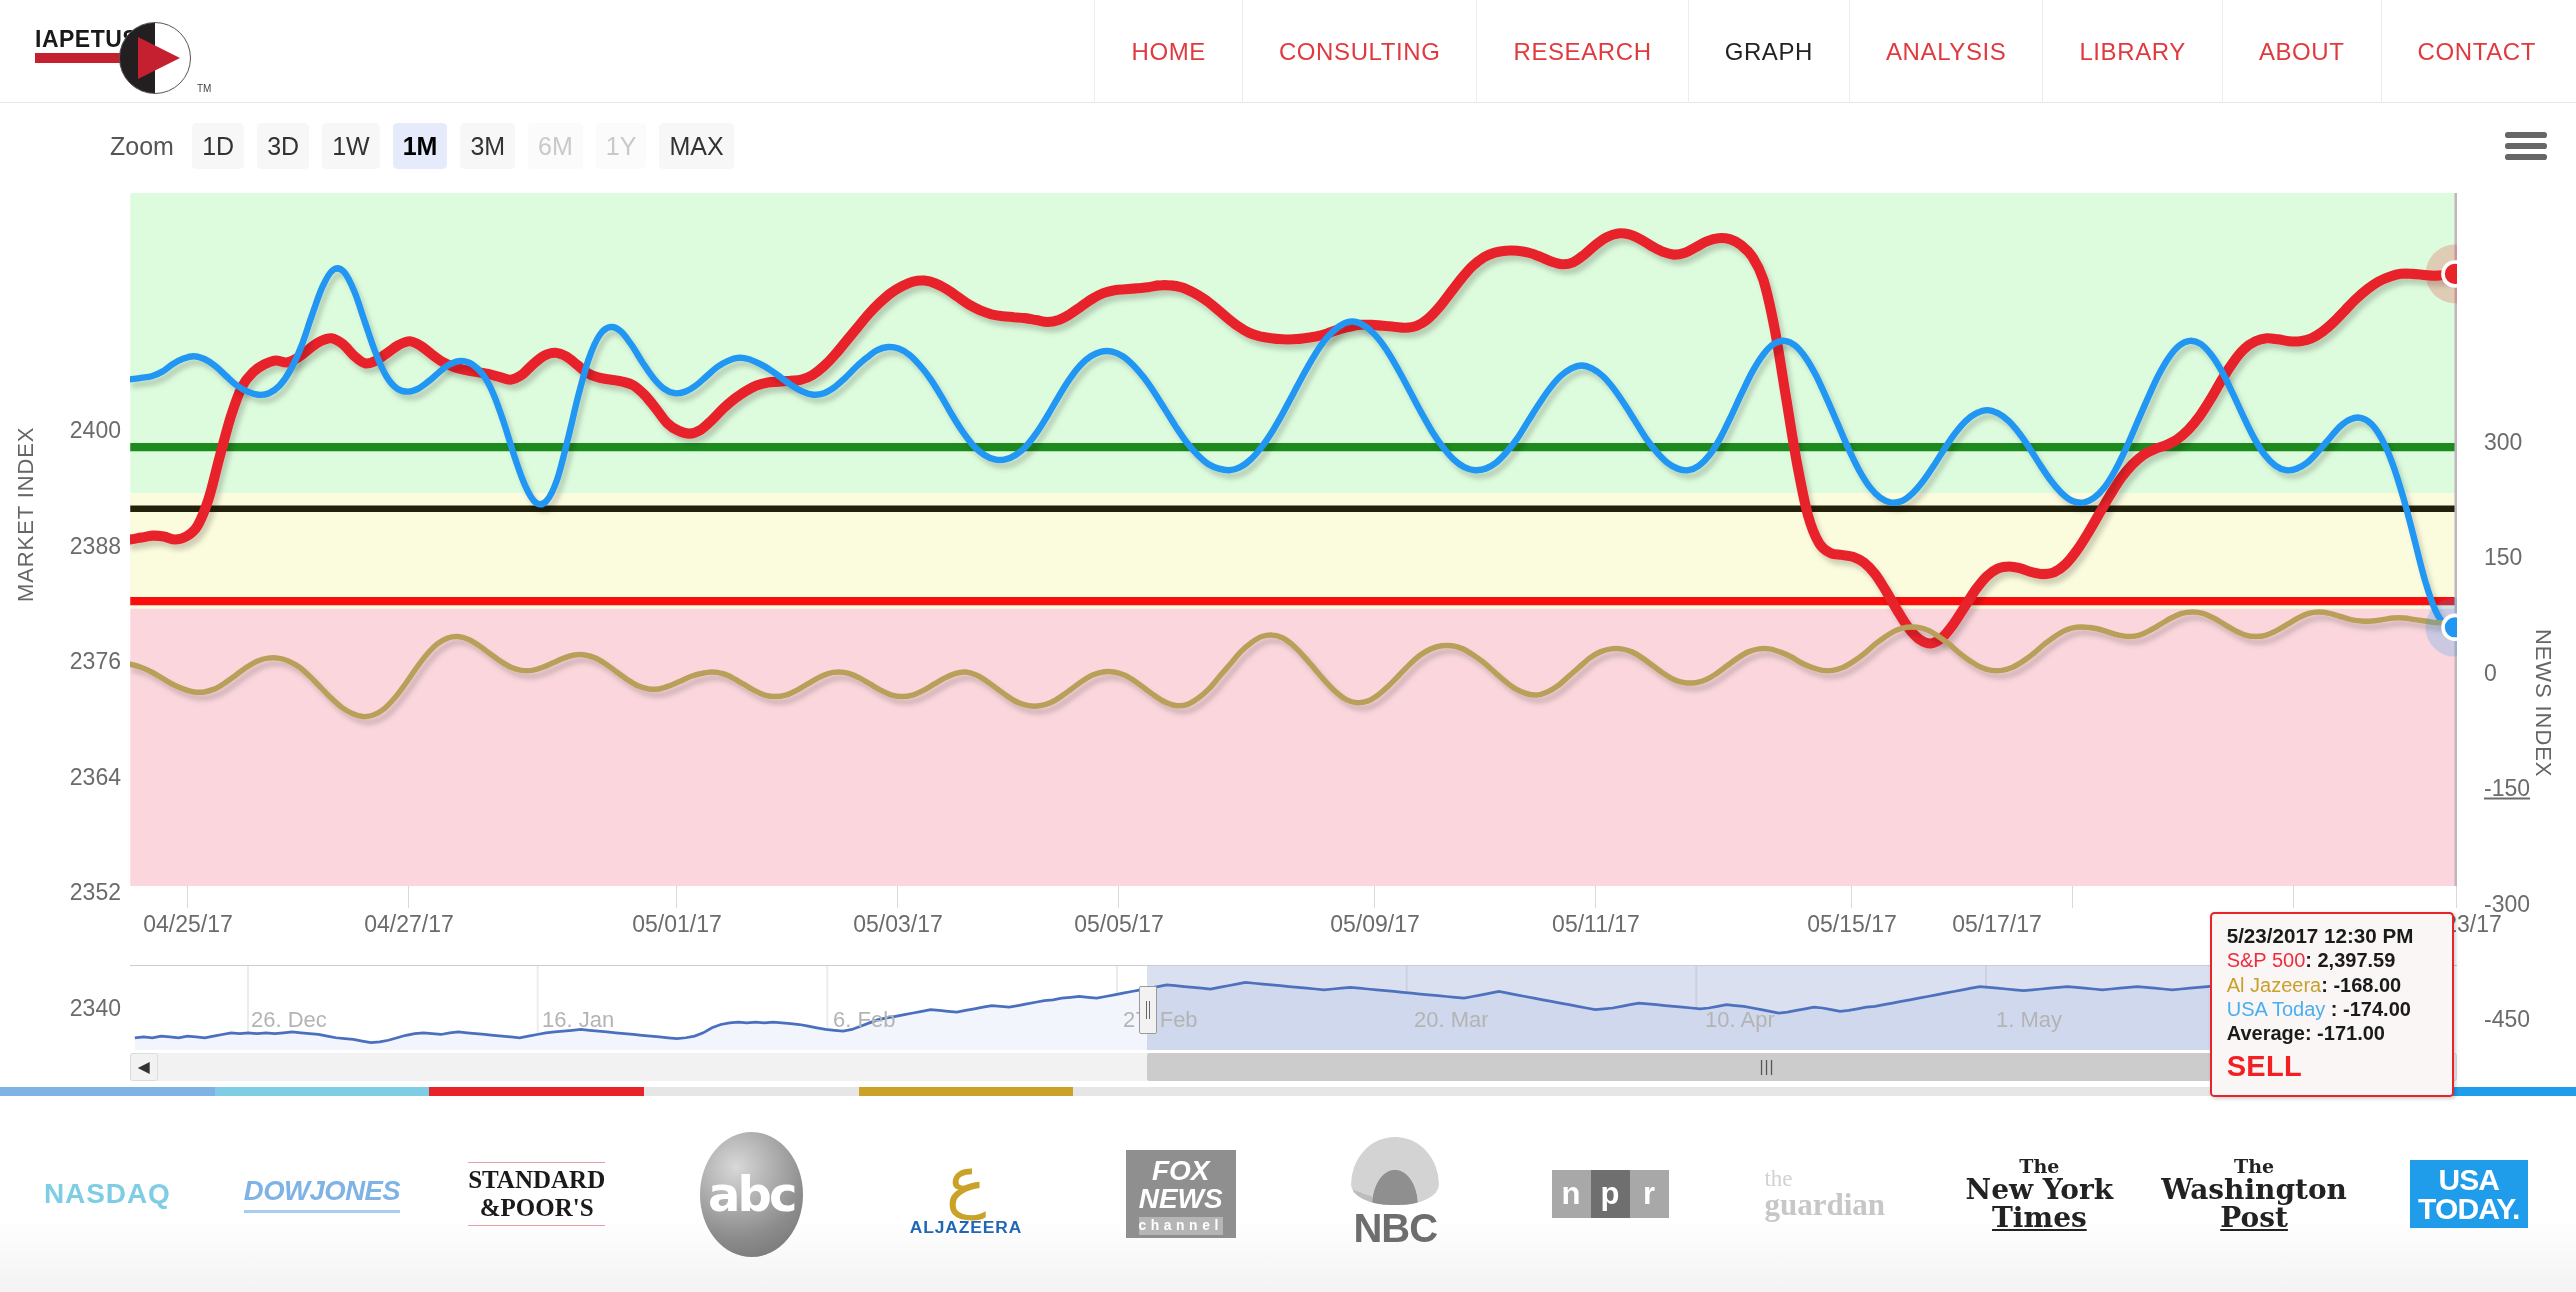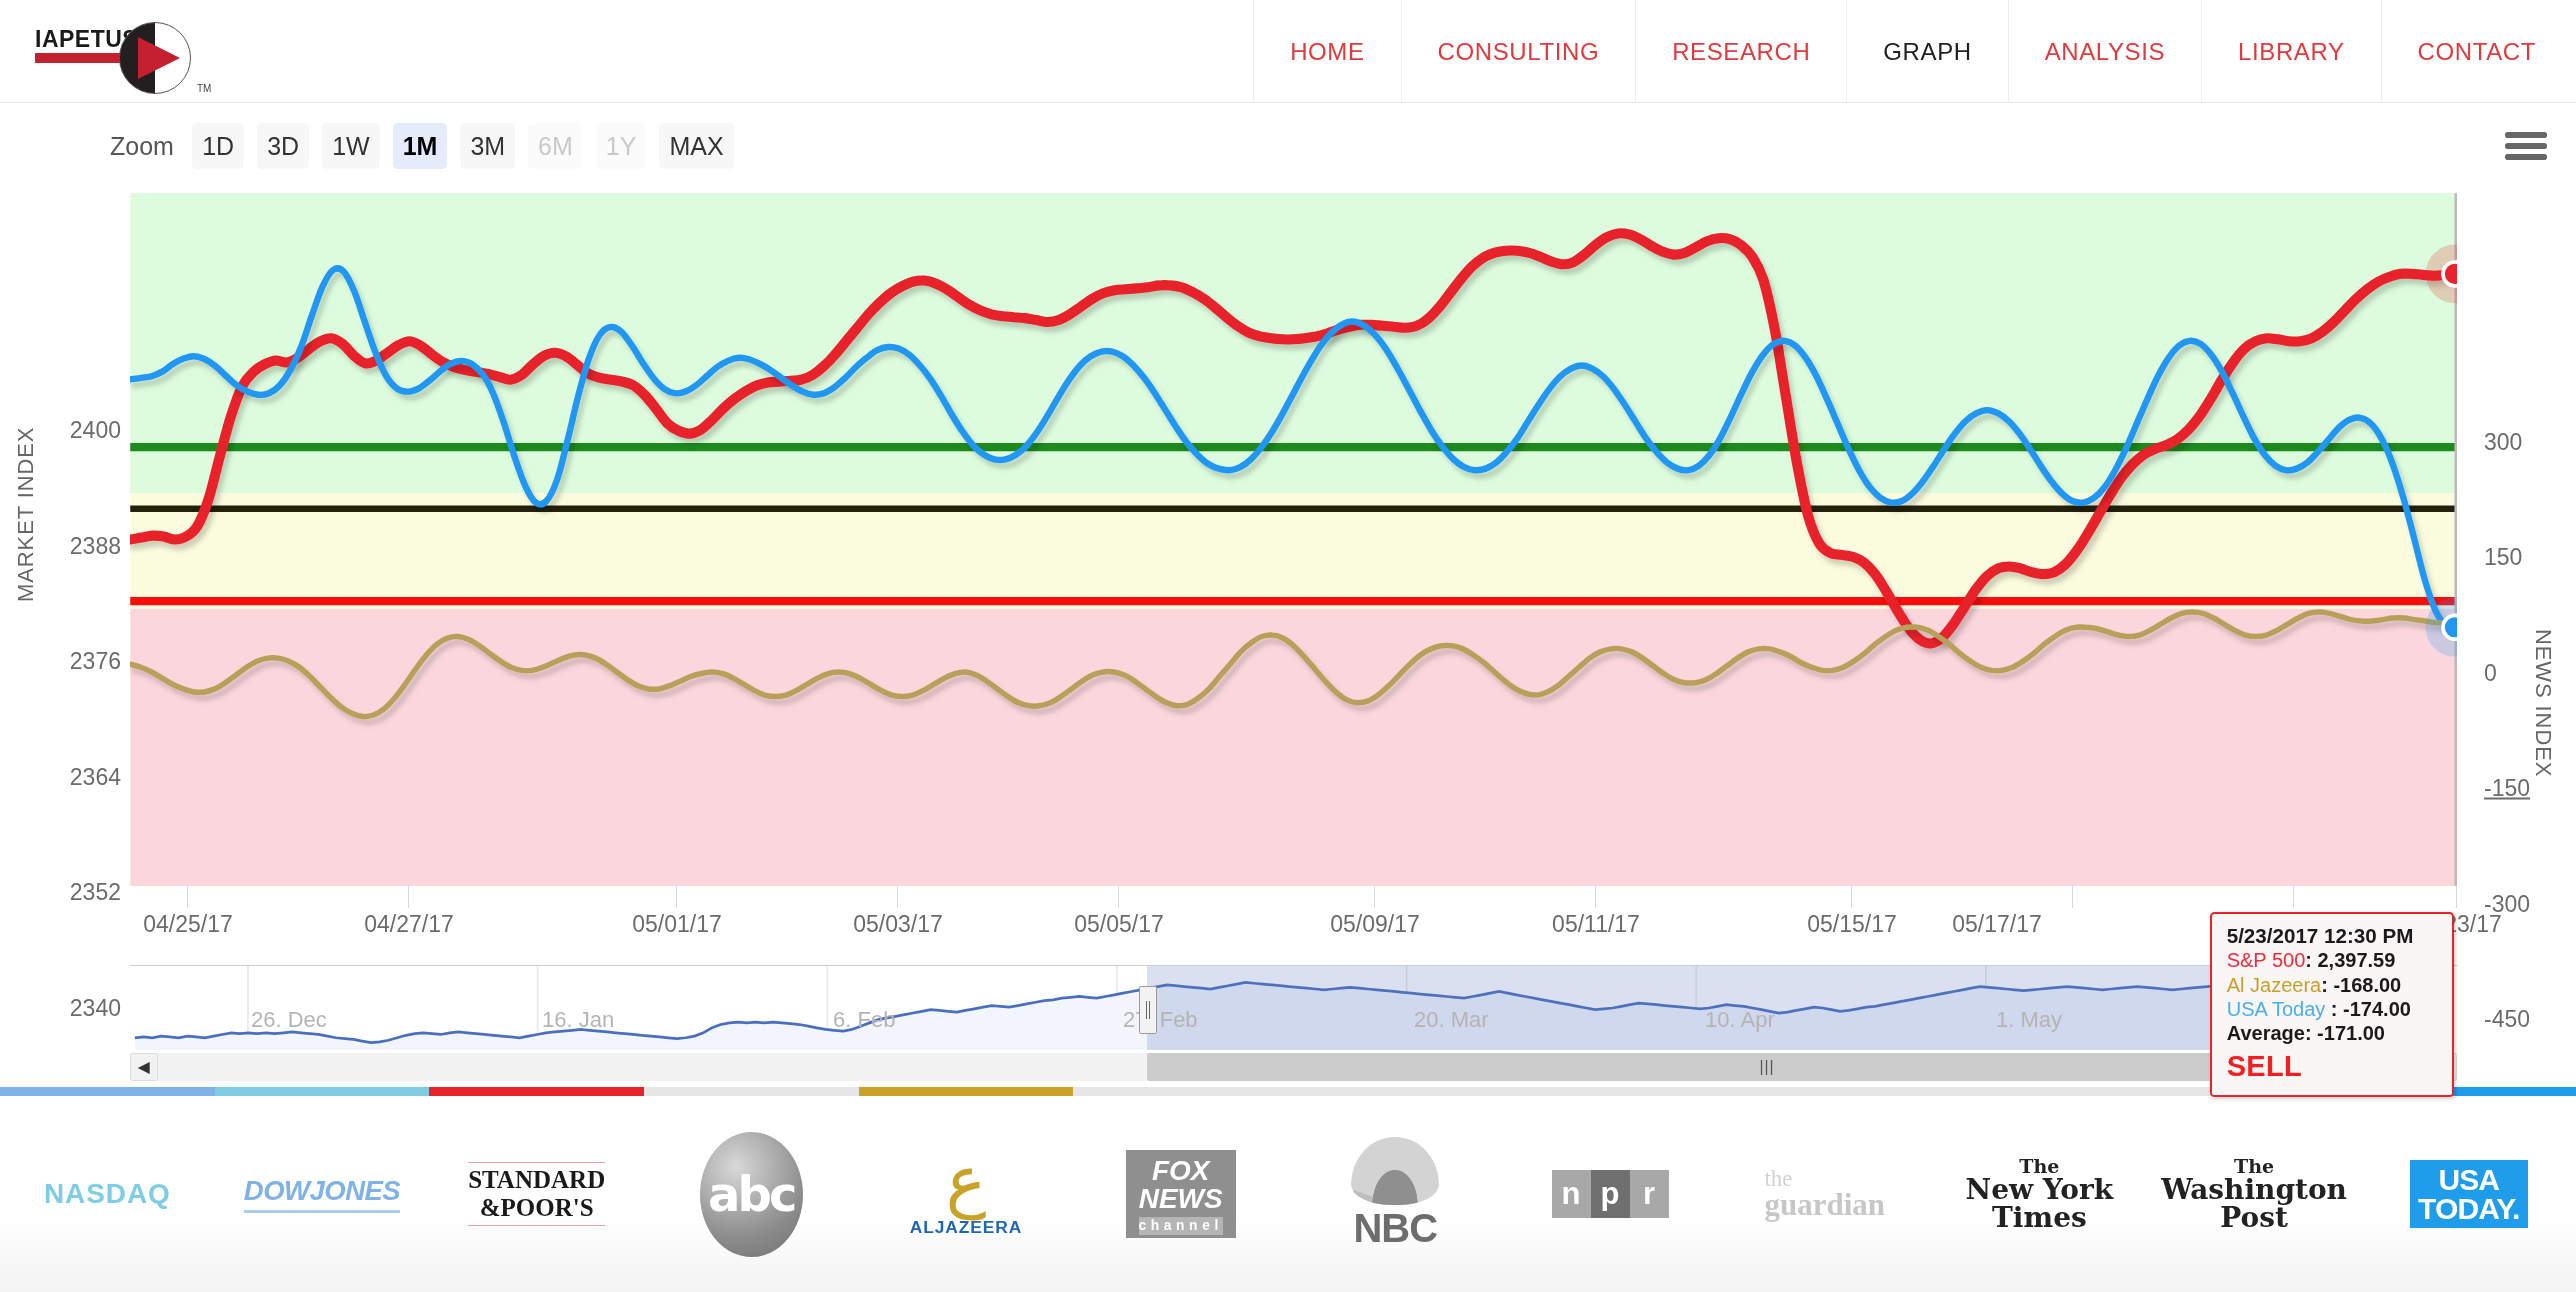--- a/index.html
+++ b/index.html
@@ -244,21 +244,21 @@
     color:#c7c7c7;font-size:31px;line-height:.96;font-weight:bold;
     font-family:"Liberation Serif",serif;
   }
   .b-grd .the{display:block;font-size:23px;color:#d2d2d2;font-weight:normal;}
   .b-nyt,.b-wp{
     text-align:center;color:#222222;line-height:1.0;
     font-family:"DejaVu Serif","Liberation Serif",serif;font-weight:bold;
   }
   .b-nyt .l1,.b-wp .l1{font-size:19px;display:block;}
   .b-nyt .l2,.b-wp .l2{font-size:28px;display:block;}
-  .b-nyt .l3,.b-wp .l3{font-size:28px;display:block;}
+  .b-nyt .l3,.b-wp .l3{font-size:28px;display:block;text-decoration:underline;}
   .b-usa{
     background:#1f9cea;color:#ffffff;font-weight:bold;font-size:30px;
     line-height:.98;text-align:center;padding:4.6px 8.3px;letter-spacing:-0.9px;
     font-family:"Liberation Sans",sans-serif;
   }
 </style>
 </head>
 <body>
 
 <div id="header">
@@ -271,20 +271,21 @@
     <div class="logo-tm">TM</div>
   </div>
 
   <div id="nav">
       <div class="nav-item">HOME</div>
       <div class="nav-item">CONSULTING</div>
       <div class="nav-item">RESEARCH</div>
       <div class="nav-item active">GRAPH</div>
       <div class="nav-item">ANALYSIS</div>
       <div class="nav-item">LIBRARY</div>
+      <div class="nav-item">ABOUT</div>
       <div class="nav-item">CONTACT</div>
     </div>
 </div>
 
 <div id="toolbar">
   <div id="zoom-group">
     <div id="zoom-label">Zoom</div>
   <div class="zoom-btn">1D</div>
       <div class="zoom-btn">3D</div>
       <div class="zoom-btn">1W</div>

